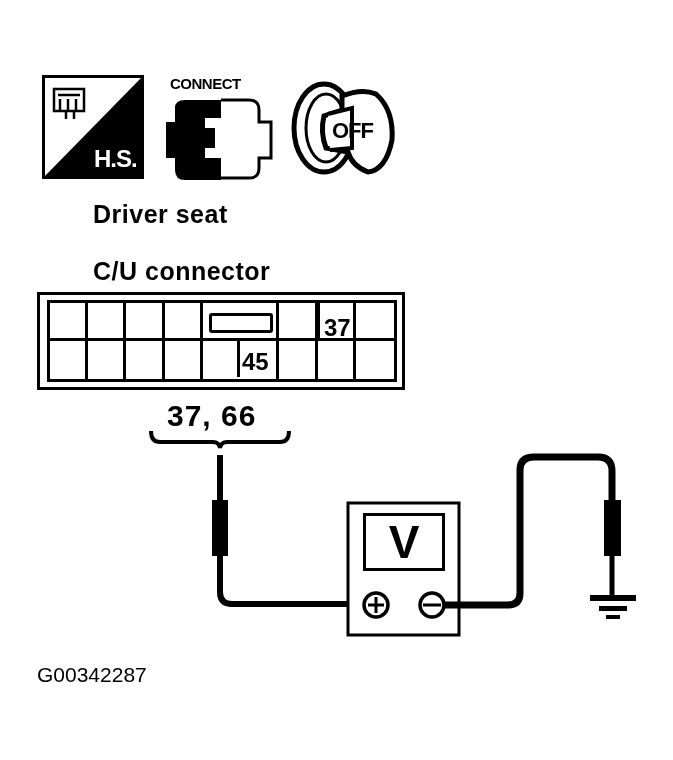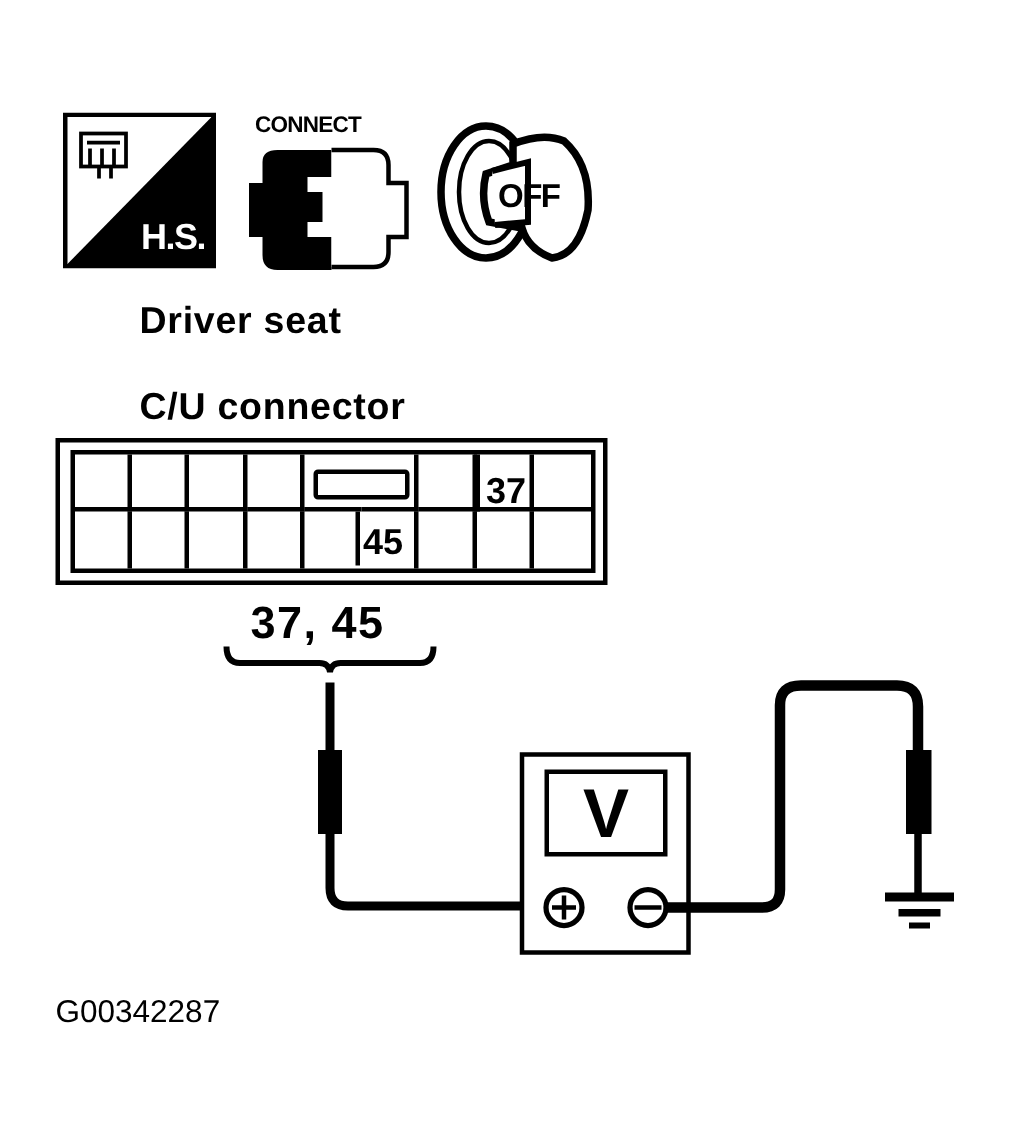--- a/index.html
+++ b/index.html
@@ -87,21 +87,21 @@
   <div class="cell last-row"></div>
   <div class="cell last-row"></div>
   <div class="cell last-row last-col"></div>
 </div>
 <div class="latch"></div>
 <div class="abs" style="left:237px;top:341px;width:3px;height:36px;background:#000;"></div>
 <div class="abs" style="left:316px;top:303px;width:4px;height:38px;background:#000;"></div>
 <span class="pin-num" style="left:280px;top:316px;margin-left:44px;">37</span>
 <span class="pin-num" style="left:242px;top:350px;">45</span>
 
-<span class="pins-label">37, 45</span>
+<span class="pins-label">37, 66</span>
 
 <svg class="abs" style="left:0;top:0;" width="673" height="760" viewBox="0 0 673 760">
 
   <path d="M151,431 Q151,442 160,442 L213,442 Q219,442 220,448 Q221,442 227,442 L280,442 Q289,442 289,431" fill="none" stroke="#000" stroke-width="4"></path>
 
   <line x1="220" y1="455" x2="220" y2="500" stroke="#000" stroke-width="6"></line>
   <rect x="212" y="500" width="16" height="56" fill="#000"></rect>
   <path d="M220,556 L220,592 Q220,604 232,604 L349,604" fill="none" stroke="#000" stroke-width="6"></path>
 
   <rect x="348" y="503" width="111" height="132" fill="#fff" stroke="#000" stroke-width="3"></rect>

